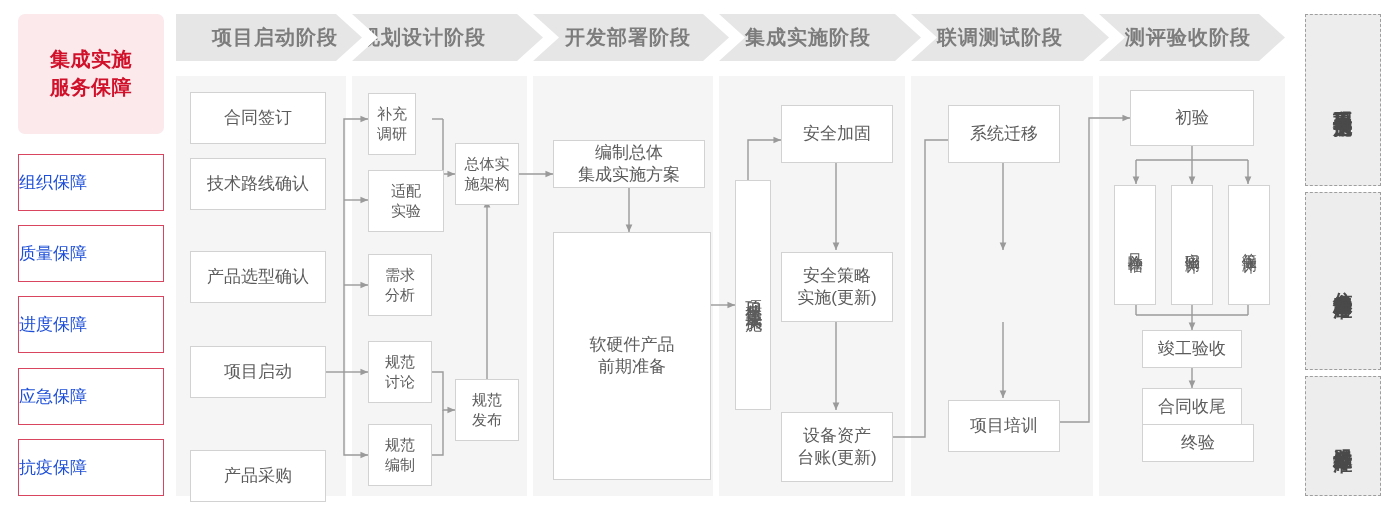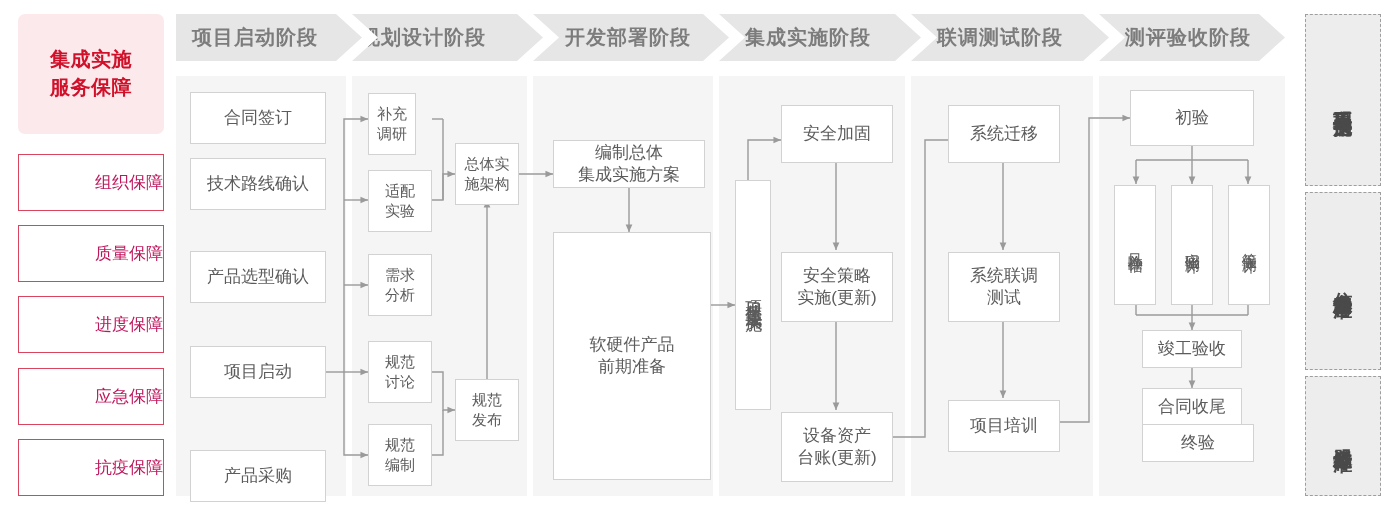--- a/index.html
+++ b/index.html
@@ -23,41 +23,42 @@
     left:18px;top:14px;width:146px;height:120px;
     background:#FBE9EC;border-radius:7px;
     display:flex;align-items:center;justify-content:center;
     text-align:center;line-height:1.38;
     color:#D1102A;font-weight:bold;font-size:20px;
     letter-spacing:.5px;
   }
   .grt-box{
     left:18px;top:0;width:146px;height:57px;
     background:#ffffff;border:1.5px solid #D9455F;
-    display:flex;align-items:center;justify-content:flex-end;
-    font-size:17px;color:#be185d;
+    display:flex;align-items:center;justify-content:flex-start;
+    font-size:17px;color:#1d4ed8;
   }
 
   
   .col-bg{
     top:76px;height:420px;
     background:#F5F5F5;
   }
   .phase-head{
     top:14px;height:47px;
     background:#E6E6E6;
     display:flex;align-items:center;
     font-size:20px;font-weight:bold;color:#7C7C7C;
     letter-spacing:1px;
     z-index:3;
   }
   .phase-head .txt{margin-left:16px;}
   
   .chev{
     clip-path:polygon(0 0, calc(100% - 26px) 0, 100% 50%, calc(100% - 26px) 100%, 0 100%);
+    padding-left:20px;
   }
   .chev-in{
     clip-path:polygon(0 0, calc(100% - 26px) 0, 100% 50%, calc(100% - 26px) 100%, 0 100%, 26px 50%);
   }
 
   
   .node{
     background:#ffffff;border:1px solid #D2D2D2;
     display:flex;align-items:center;justify-content:center;
     text-align:center;font-size:17px;color:#5c5c5c;
@@ -204,21 +205,21 @@
   <div class="abs node" style="left:190px;top:346px;width:136px;height:52px">
     <span>项目启动</span>
   </div>
   <div class="abs node" style="left:190px;top:450px;width:136px;height:52px">
     <span>产品采购</span>
   </div>
 
   <div class="abs node sm" style="left:368px;top:93px;width:48px;height:62px">
     <span>补充<br>调研</span>
   </div>
-  <div class="abs node sm" style="left:368px;top:170px;width:64px;height:62px">
+  <div class="abs node sm" style="left:368px;top:170px;width:76px;height:62px">
     <span>适配<br>实验</span>
   </div>
   <div class="abs node sm" style="left:368px;top:254px;width:64px;height:62px">
     <span>需求<br>分析</span>
   </div>
   <div class="abs node sm" style="left:368px;top:341px;width:64px;height:62px">
     <span>规范<br>讨论</span>
   </div>
   <div class="abs node sm" style="left:368px;top:424px;width:64px;height:62px">
     <span>规范<br>编制</span>
@@ -246,23 +247,20 @@
   <div class="abs node" style="left:781px;top:252px;width:112px;height:70px">
     <span>安全策略<br>实施(更新)</span>
   </div>
   <div class="abs node" style="left:781px;top:412px;width:112px;height:70px">
     <span>设备资产<br>台账(更新)</span>
   </div>
 
   <div class="abs node" style="left:948px;top:105px;width:112px;height:58px">
     <span>系统迁移</span>
   </div>
-  <div class="abs node" style="left:948px;top:252px;width:112px;height:70px">
-    <span>系统联调<br>测试</span>
-  </div>
   <div class="abs node" style="left:948px;top:400px;width:112px;height:52px">
     <span>项目培训</span>
   </div>
 
   <div class="abs node" style="left:1130px;top:90px;width:124px;height:56px">
     <span>初验</span>
   </div>
   <div class="abs node vert" style="left:1114px;top:185px;width:42px;height:120px;font-size:15px">
     <span>风险评估</span>
   </div>

